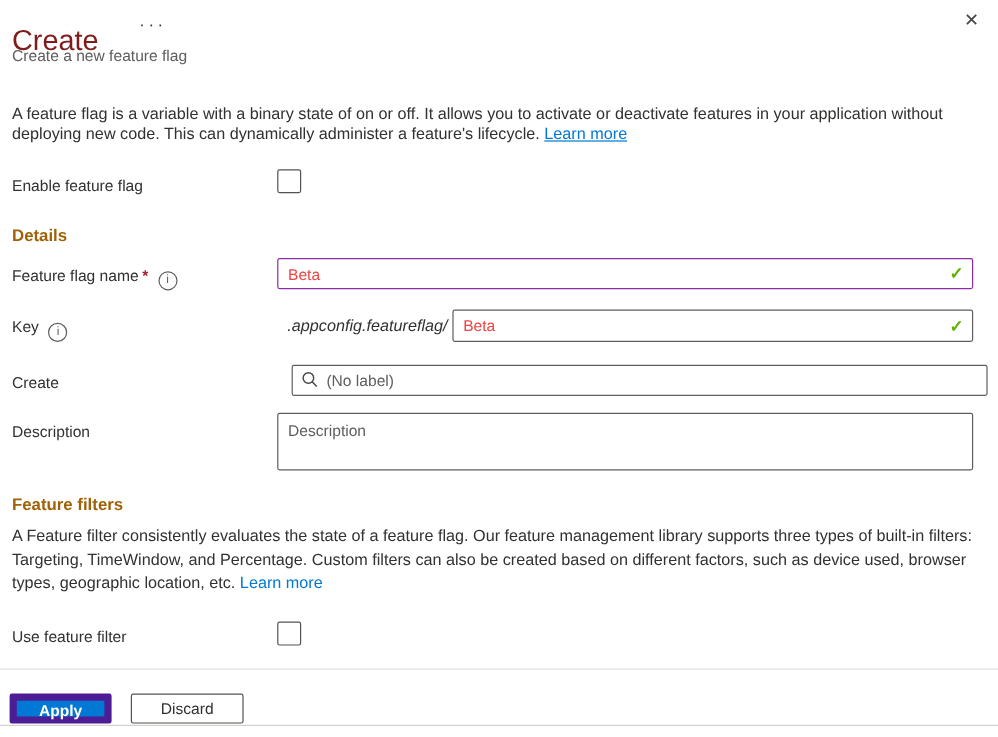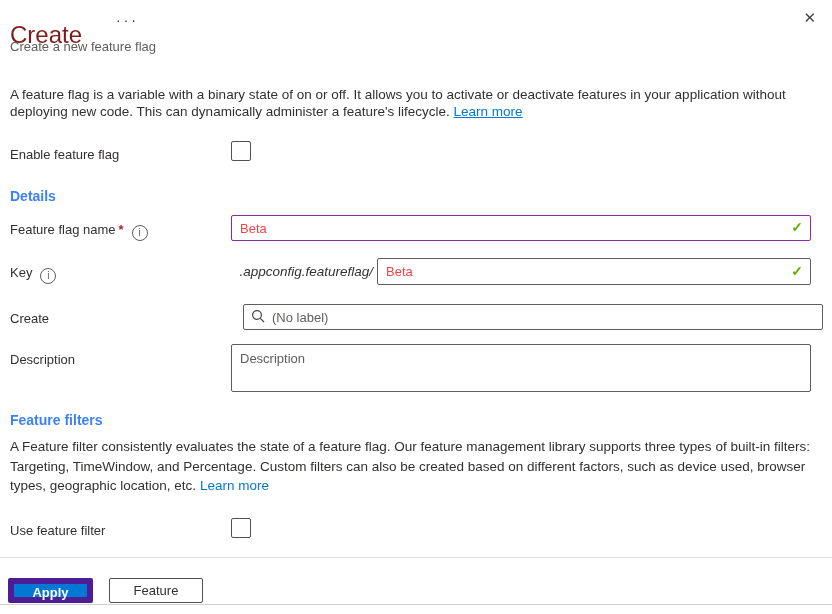--- a/index.html
+++ b/index.html
@@ -20,21 +20,21 @@
   .filters-intro{position:absolute;left:10px;top:437px;width:806px;font-size:13.5px;line-height:19.5px;color:#323130;margin:0;}
   .filters-intro a{color:#0078d4;text-decoration:none;cursor:pointer;}
   
   .row-label{position:absolute;left:10px;font-size:13px;color:#323130;}
   .lbl-enable{top:147px;}
   .lbl-name{top:222px;}
   .lbl-key{top:265px;}
   .lbl-label{top:311px;}
   .lbl-desc{top:352px;}
   .lbl-usefilter{top:523px;}
-  .section-heading{position:absolute;left:10px;font-size:14px;font-weight:700;color:#3b82f6;}
+  .section-heading{position:absolute;left:10px;font-size:14px;font-weight:700;color:#a16207;}
   .h-details{top:188px;}
   .h-filters{top:412px;text-align:center;}
   .req{color:#a4262c;font-weight:700;margin-left:3px;}
   .info-icon{display:inline-block;width:14px;height:14px;border:1px solid #605e5c;border-radius:50%;
     font-size:10px;line-height:14px;text-align:center;color:#605e5c;margin-left:8px;vertical-align:-2px;
     font-style:normal;cursor:default;}
   
   .checkbox{position:absolute;left:231px;width:18px;height:18px;border:1px solid #54524f;border-radius:2px;
     background:#fff;cursor:pointer;}
   .cb-enable{top:141px;}
@@ -116,16 +116,16 @@
   </div>
 
   <div class="section-heading h-filters">Feature filters</div>
   <p class="filters-intro"><span>A Feature filter consistently evaluates the state of a feature flag. Our feature management library supports three types of built-in filters: Targeting, TimeWindow, and Percentage. Custom filters can also be created based on different factors, such as device used, browser types, geographic location, etc.</span> <a href="#">Learn more</a></p>
 
   <div class="row-label lbl-usefilter">Use feature filter</div>
   <div class="checkbox cb-usefilter" role="checkbox" aria-checked="false"></div>
 
   <div class="footer-divider"></div>
   <button class="btn-apply">Apply</button>
-  <button class="btn-discard">Feature</button>
+  <button class="btn-discard">Discard</button>
   <div class="bottom-line"></div>
 
 </div>
 
 </body></html>

